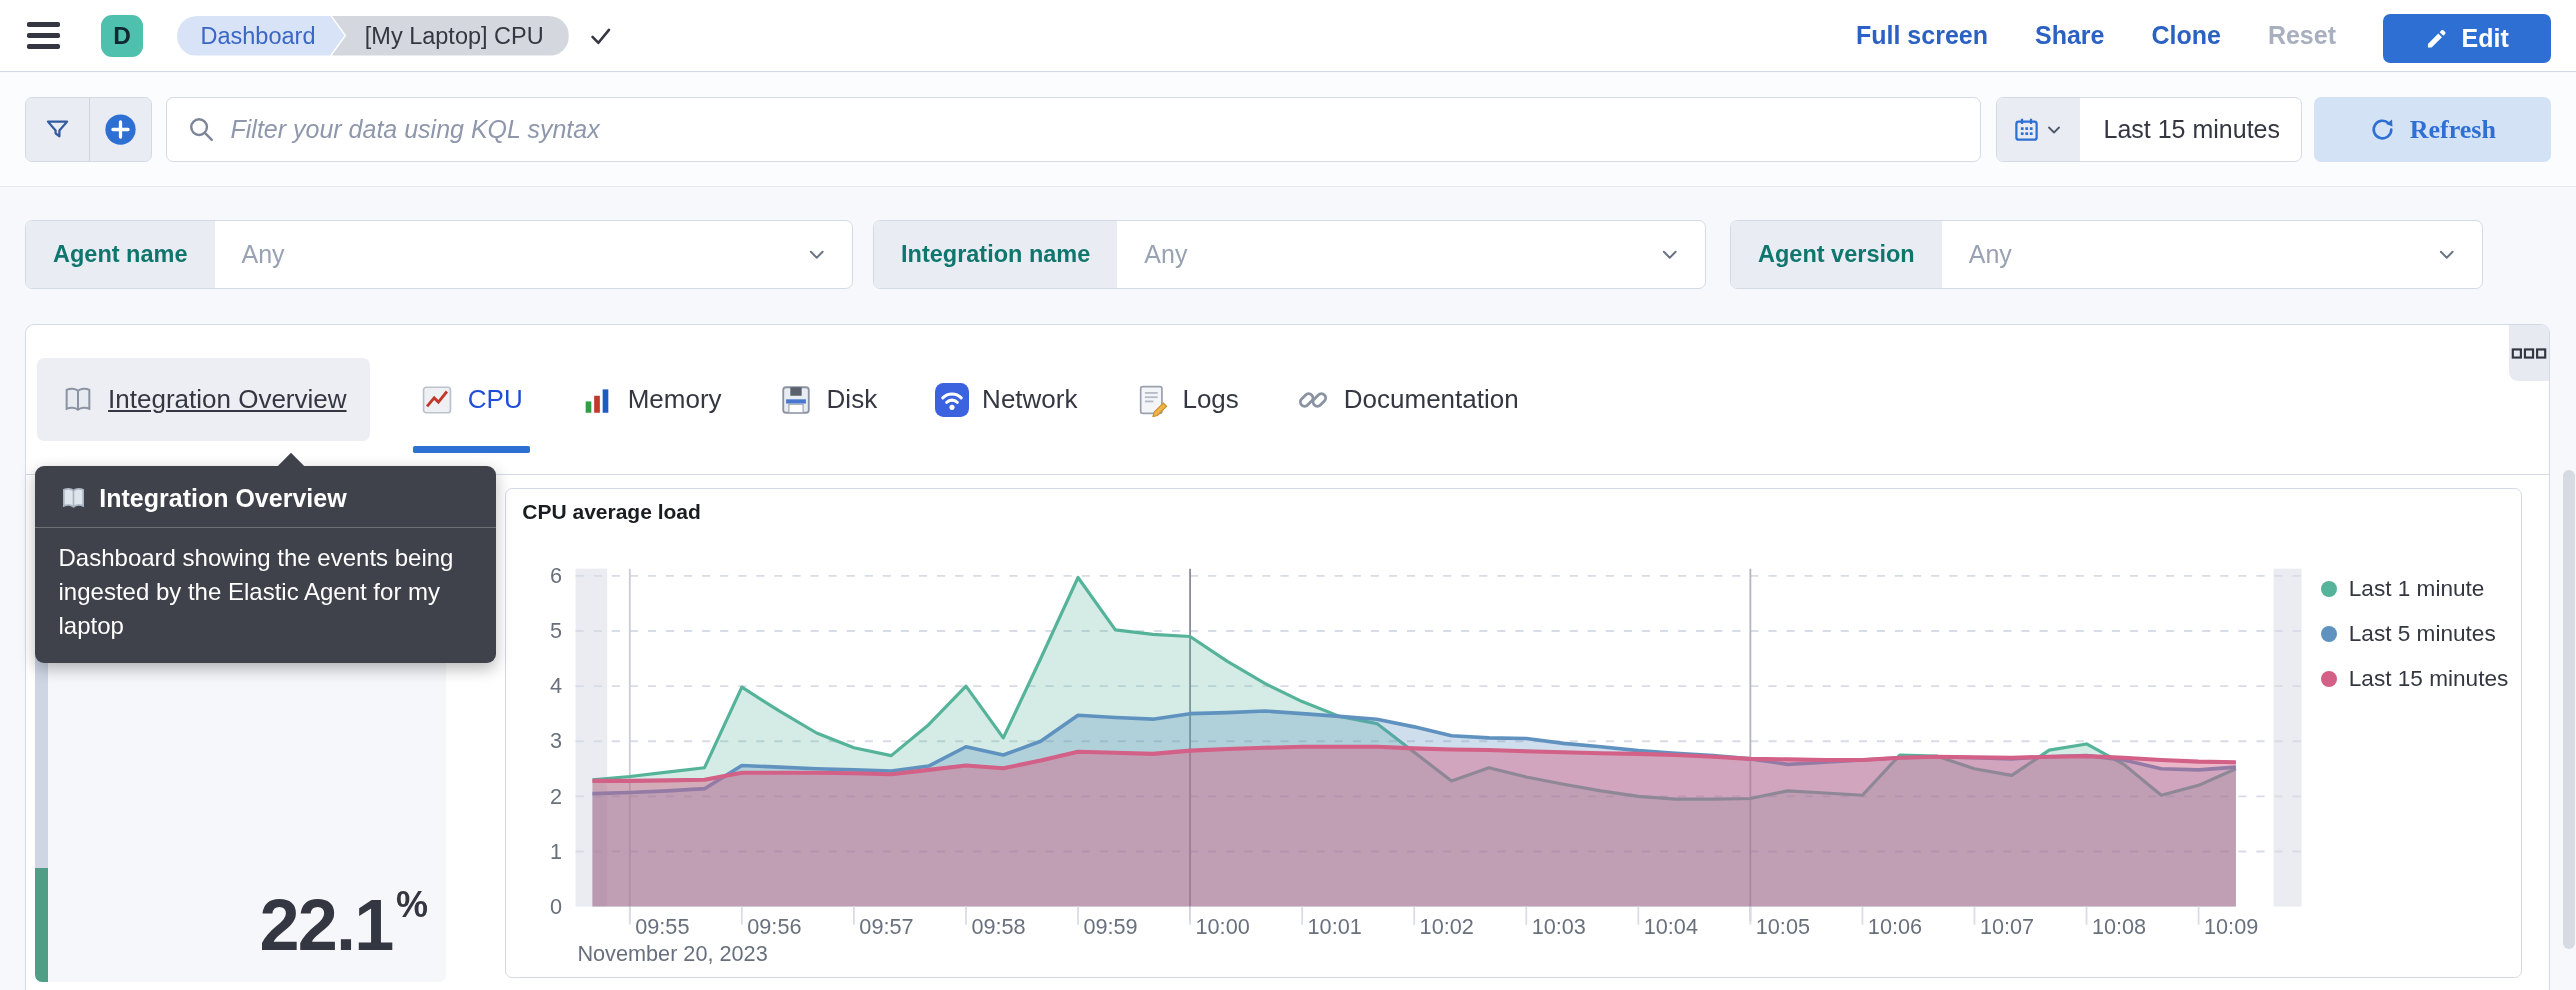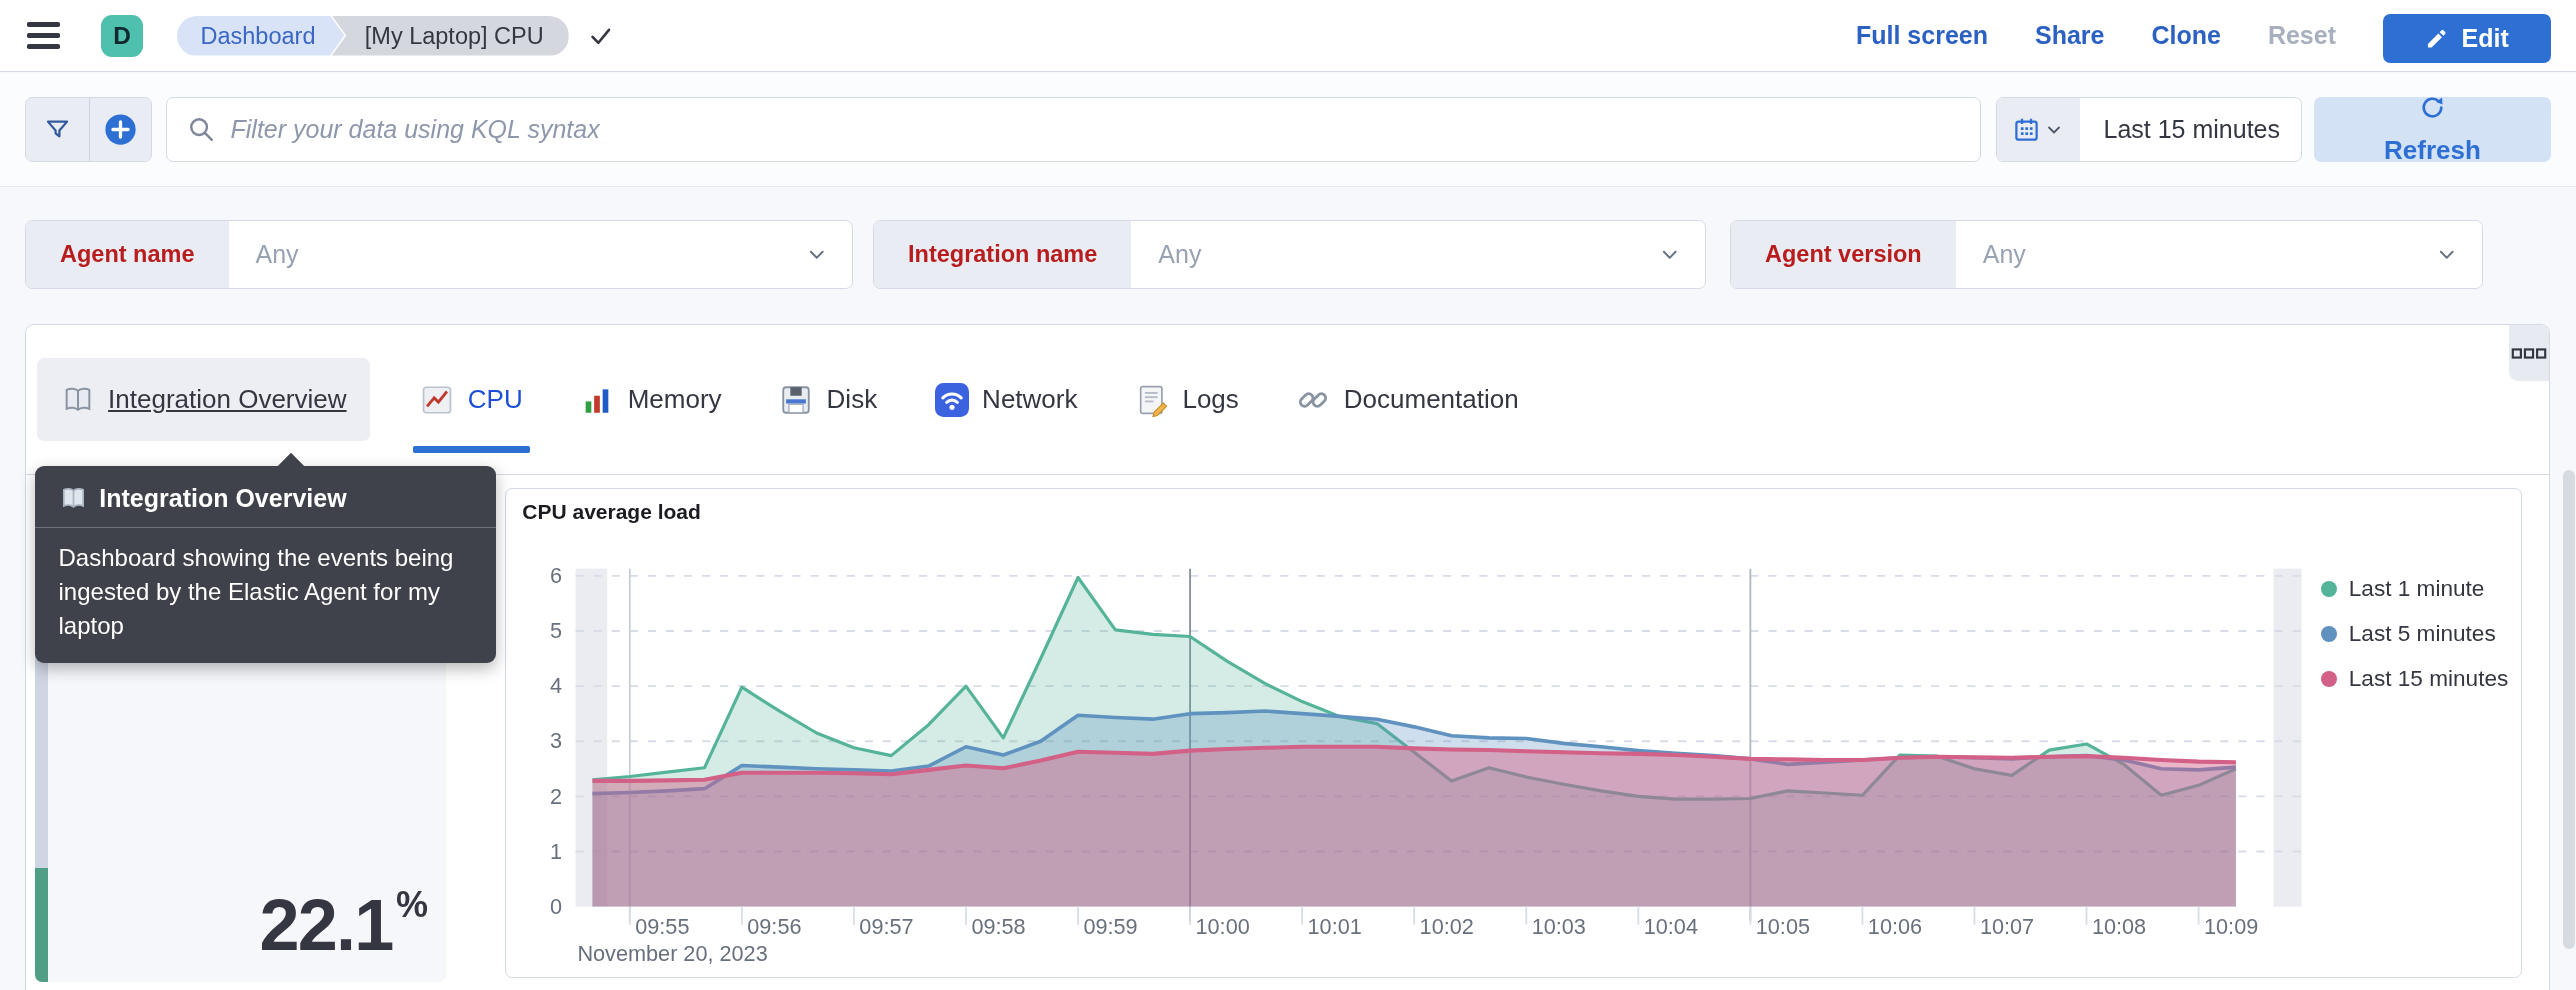--- a/index.html
+++ b/index.html
@@ -42,31 +42,31 @@
                 border:0.9px solid #d3dae6; border-radius:7.2px; display:flex; align-items:center; padding-left:20px; }
   .search-box input { flex:1; border:none; outline:none; background:transparent; margin-left:14.5px;
                       font-family:inherit; font-size:25px; color:#343741;font-style:italic; }
   .search-box input::placeholder { color:#8e97ab; }
   .datepicker { position:absolute; left:1996px; top:24.4px; width:306px; height:65px;
                 border:0.9px solid #d3dae6; border-radius:7.2px; background:#fff; display:flex; overflow:hidden; cursor:pointer; }
   .dp-icon-seg { width:83px; background:#e9edf3; display:flex; align-items:center; justify-content:center; gap:4.5px; }
   .dp-value { flex:1; display:flex; align-items:center; padding-left:23.5px; font-size:25px; color:#343741; }
   .refresh-btn { position:absolute; left:2314px; top:24.4px; width:237px; height:65px; background:#d4e2f6;
                  border:none; border-radius:7.2px; cursor:pointer; display:flex; align-items:center; justify-content:center;
-                 gap:13.6px; color:#2e6fd4; font-family:Liberation Sans, sans-serif; font-size:26px; font-weight:600;flex-direction:column; }
+                 gap:13.6px; color:#2e6fd4; font-family:Liberation Serif, serif; font-size:26px; font-weight:600; }
 
   
   .filters-row { position:absolute; left:0; top:188px; width:2576px; height:136px; background:#f7f8fc; }
   .dropdown { position:absolute; top:32px; height:69px; background:#fff; border:0.9px solid #d3dae6;
               border-radius:7.2px; display:flex; align-items:stretch; overflow:hidden; cursor:pointer; }
   .dd-1 { left:25px;  width:828px; }
   .dd-2 { left:873px; width:833px; }
   .dd-3 { left:1730px; width:753px; }
-  .dd-label { background:#e9edf3; display:flex; align-items:center; padding:0 34px;
-              font-size:23.5px; font-weight:700; color:#b91c1c; white-space:nowrap; }
+  .dd-label { background:#e9edf3; display:flex; align-items:center; padding:0 27px;
+              font-size:23.5px; font-weight:700; color:#0f766e; white-space:nowrap; }
   .dd-value { flex:1; display:flex; align-items:center; padding-left:27px; font-size:25px; color:#98a2b3; }
   .dd-chevron { display:flex; align-items:center; margin-right:23.5px; }
 
   
   .main-panel { position:absolute; left:25px; top:324px; width:2525px; height:687px; background:#fff;
                 border:0.9px solid #d3dae6; border-radius:9px 9px 0 0; }
   .tab-row { position:absolute; left:0; top:0; width:100%; height:150px; border-bottom:0.9px solid #d3dae6;
              display:flex; align-items:center; padding-left:11px; }
   .tab { position:relative; height:83px; display:flex; align-items:center; gap:13.6px; margin-right:43px;
          padding:0 7.2px; background:none; border:none; cursor:pointer; font-family:inherit;

